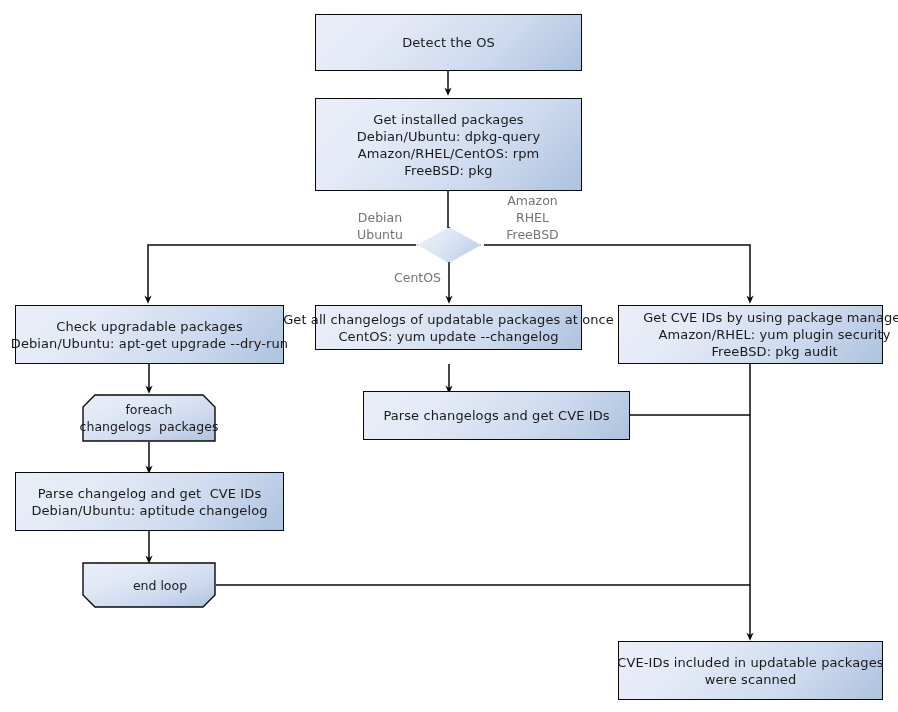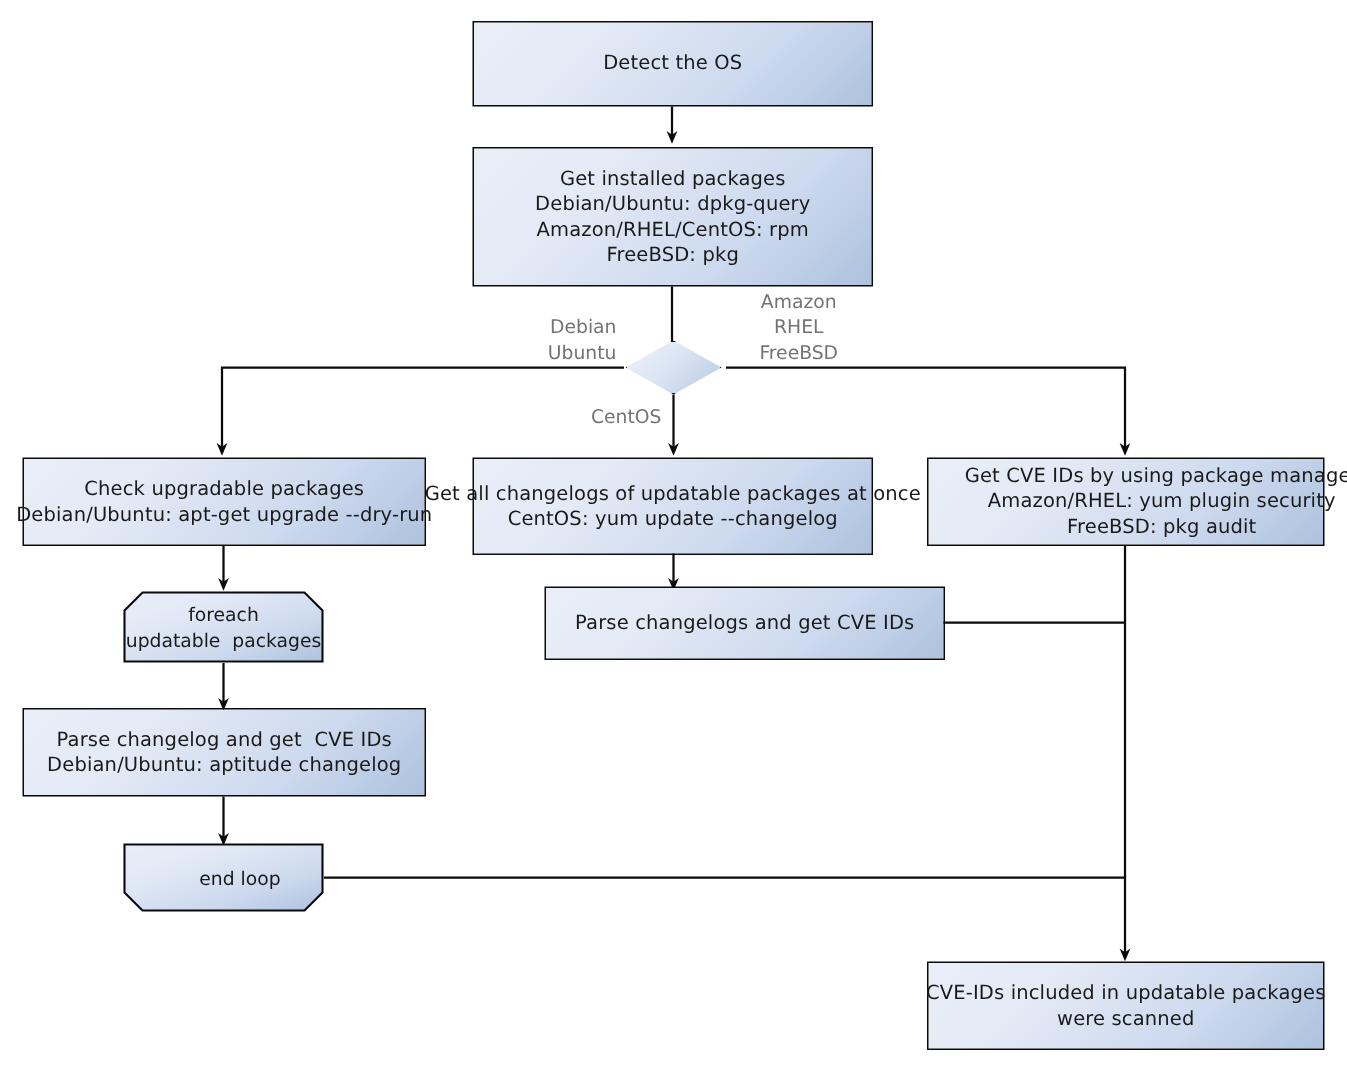--- a/index.html
+++ b/index.html
@@ -147,35 +147,35 @@
 
   <div class="node boxshape" style="left:315px; top:98px; width:267px; height:93px;">
     <span>Get installed packages
 Debian/Ubuntu: dpkg-query
 Amazon/RHEL/CentOS: rpm
 FreeBSD: pkg</span>
   </div>
 
   <div class="diamond" style="left:417px; top:227px;"></div>
 
-  <div class="edge-label" style="left:349px; top:209px; width:62px; text-align:right;">Debian
+  <div class="edge-label" style="left:349px; top:209px; width:62px; text-align:center;">Debian
 Ubuntu</div>
 
   <div class="edge-label" style="left:495px; top:192px; width:75px; text-align:center;">Amazon
 RHEL
 FreeBSD</div>
 
   <div class="edge-label" style="left:389px; top:269px; width:52px; text-align:right;">CentOS</div>
 
   <div class="node boxshape" style="left:15px; top:305px; width:269px; height:59px;">
     <span class="overflowtext">Check upgradable packages
 Debian/Ubuntu: apt-get upgrade --dry-run</span>
   </div>
 
-  <div class="node boxshape" style="left:315px; top:305px; width:267px; height:65px;">
+  <div class="node boxshape" style="left:315px; top:305px; width:267px; height:45px;">
     <span class="overflowtext">Get all changelogs of updatable packages at once
 CentOS: yum update --changelog</span>
   </div>
 
   <div class="node boxshape" style="left:618px; top:305px; width:265px; height:59px;padding-left:48px;">
     <span class="overflowtext">Get CVE IDs by using package manager
 Amazon/RHEL: yum plugin security
 FreeBSD: pkg audit</span>
   </div>
 
@@ -185,21 +185,21 @@
         <linearGradient id="gradLoopA" x1="0" y1="0" x2="1" y2="1">
           <stop offset="0%" stop-color="#e9eef8"></stop>
           <stop offset="30%" stop-color="#e2e9f6"></stop>
           <stop offset="70%" stop-color="#cbd8ed"></stop>
           <stop offset="100%" stop-color="#adc2de"></stop>
         </linearGradient>
       </defs>
       <path d="M13,1 L121,1 L133,13 L133,47 L1,47 L1,13 Z" fill="url(#gradLoopA)" stroke="#0a0a0a" stroke-width="1.4"></path>
     </svg>
     <div class="loop-label">foreach
-updatable  packages</div>
+changelogs  packages</div>
   </div>
 
   <div class="node boxshape" style="left:15px; top:472px; width:269px; height:59px;">
     <span class="overflowtext">Parse changelog and get  CVE IDs
 Debian/Ubuntu: aptitude changelog</span>
   </div>
 
   <div class="node boxshape" style="left:315px; top:391px; width:267px; height:49px;margin-left:48px;">
     <span class="overflowtext">Parse changelogs and get CVE IDs</span>
   </div>

